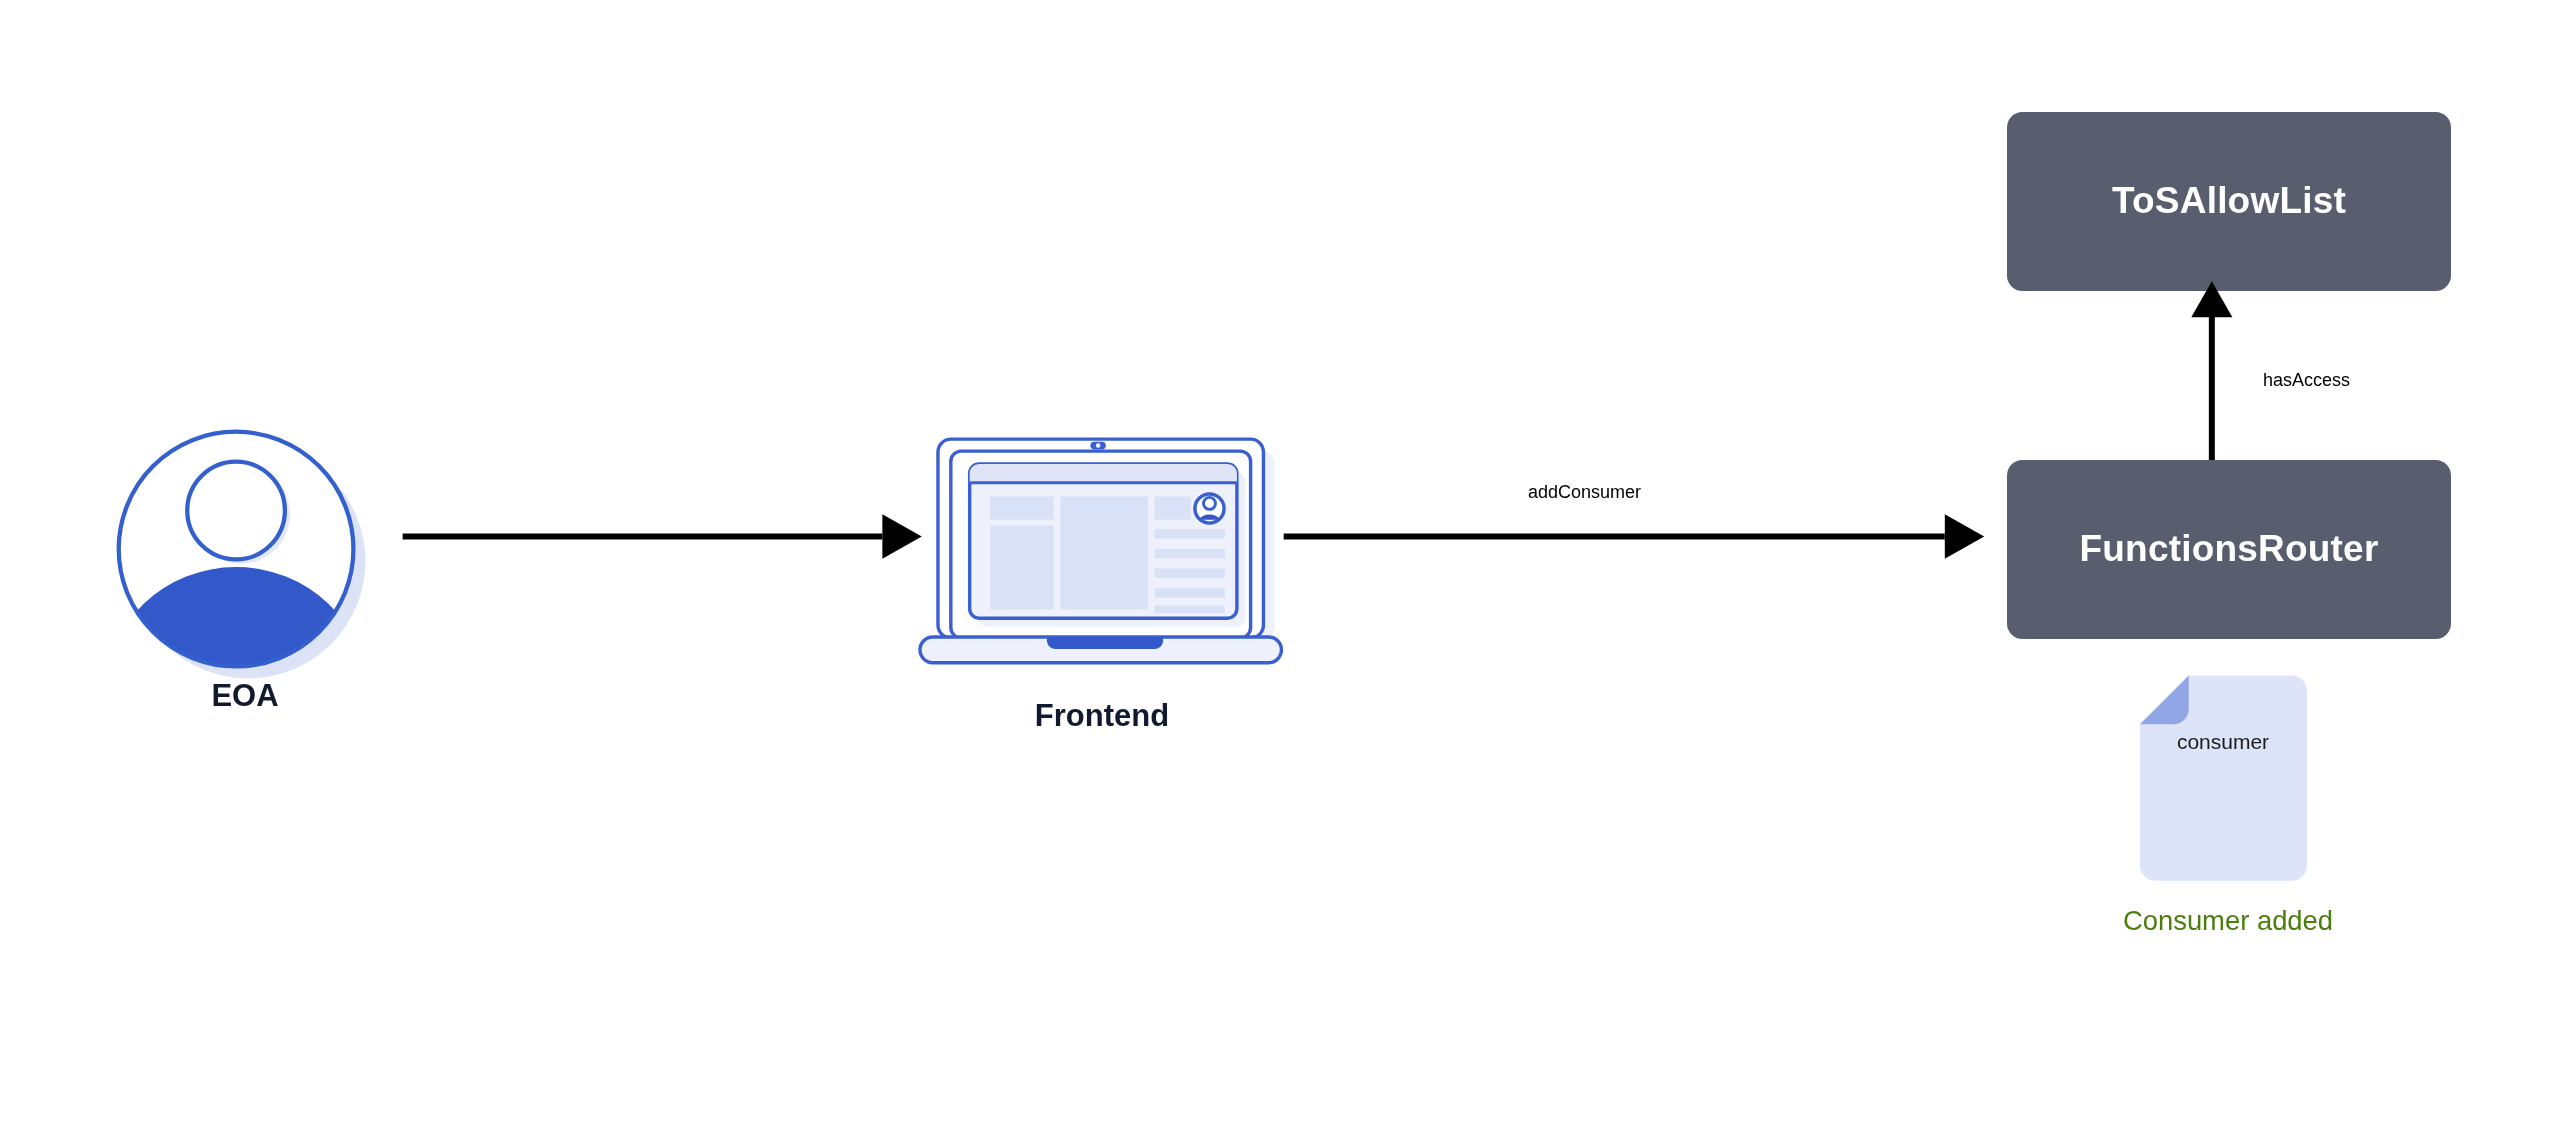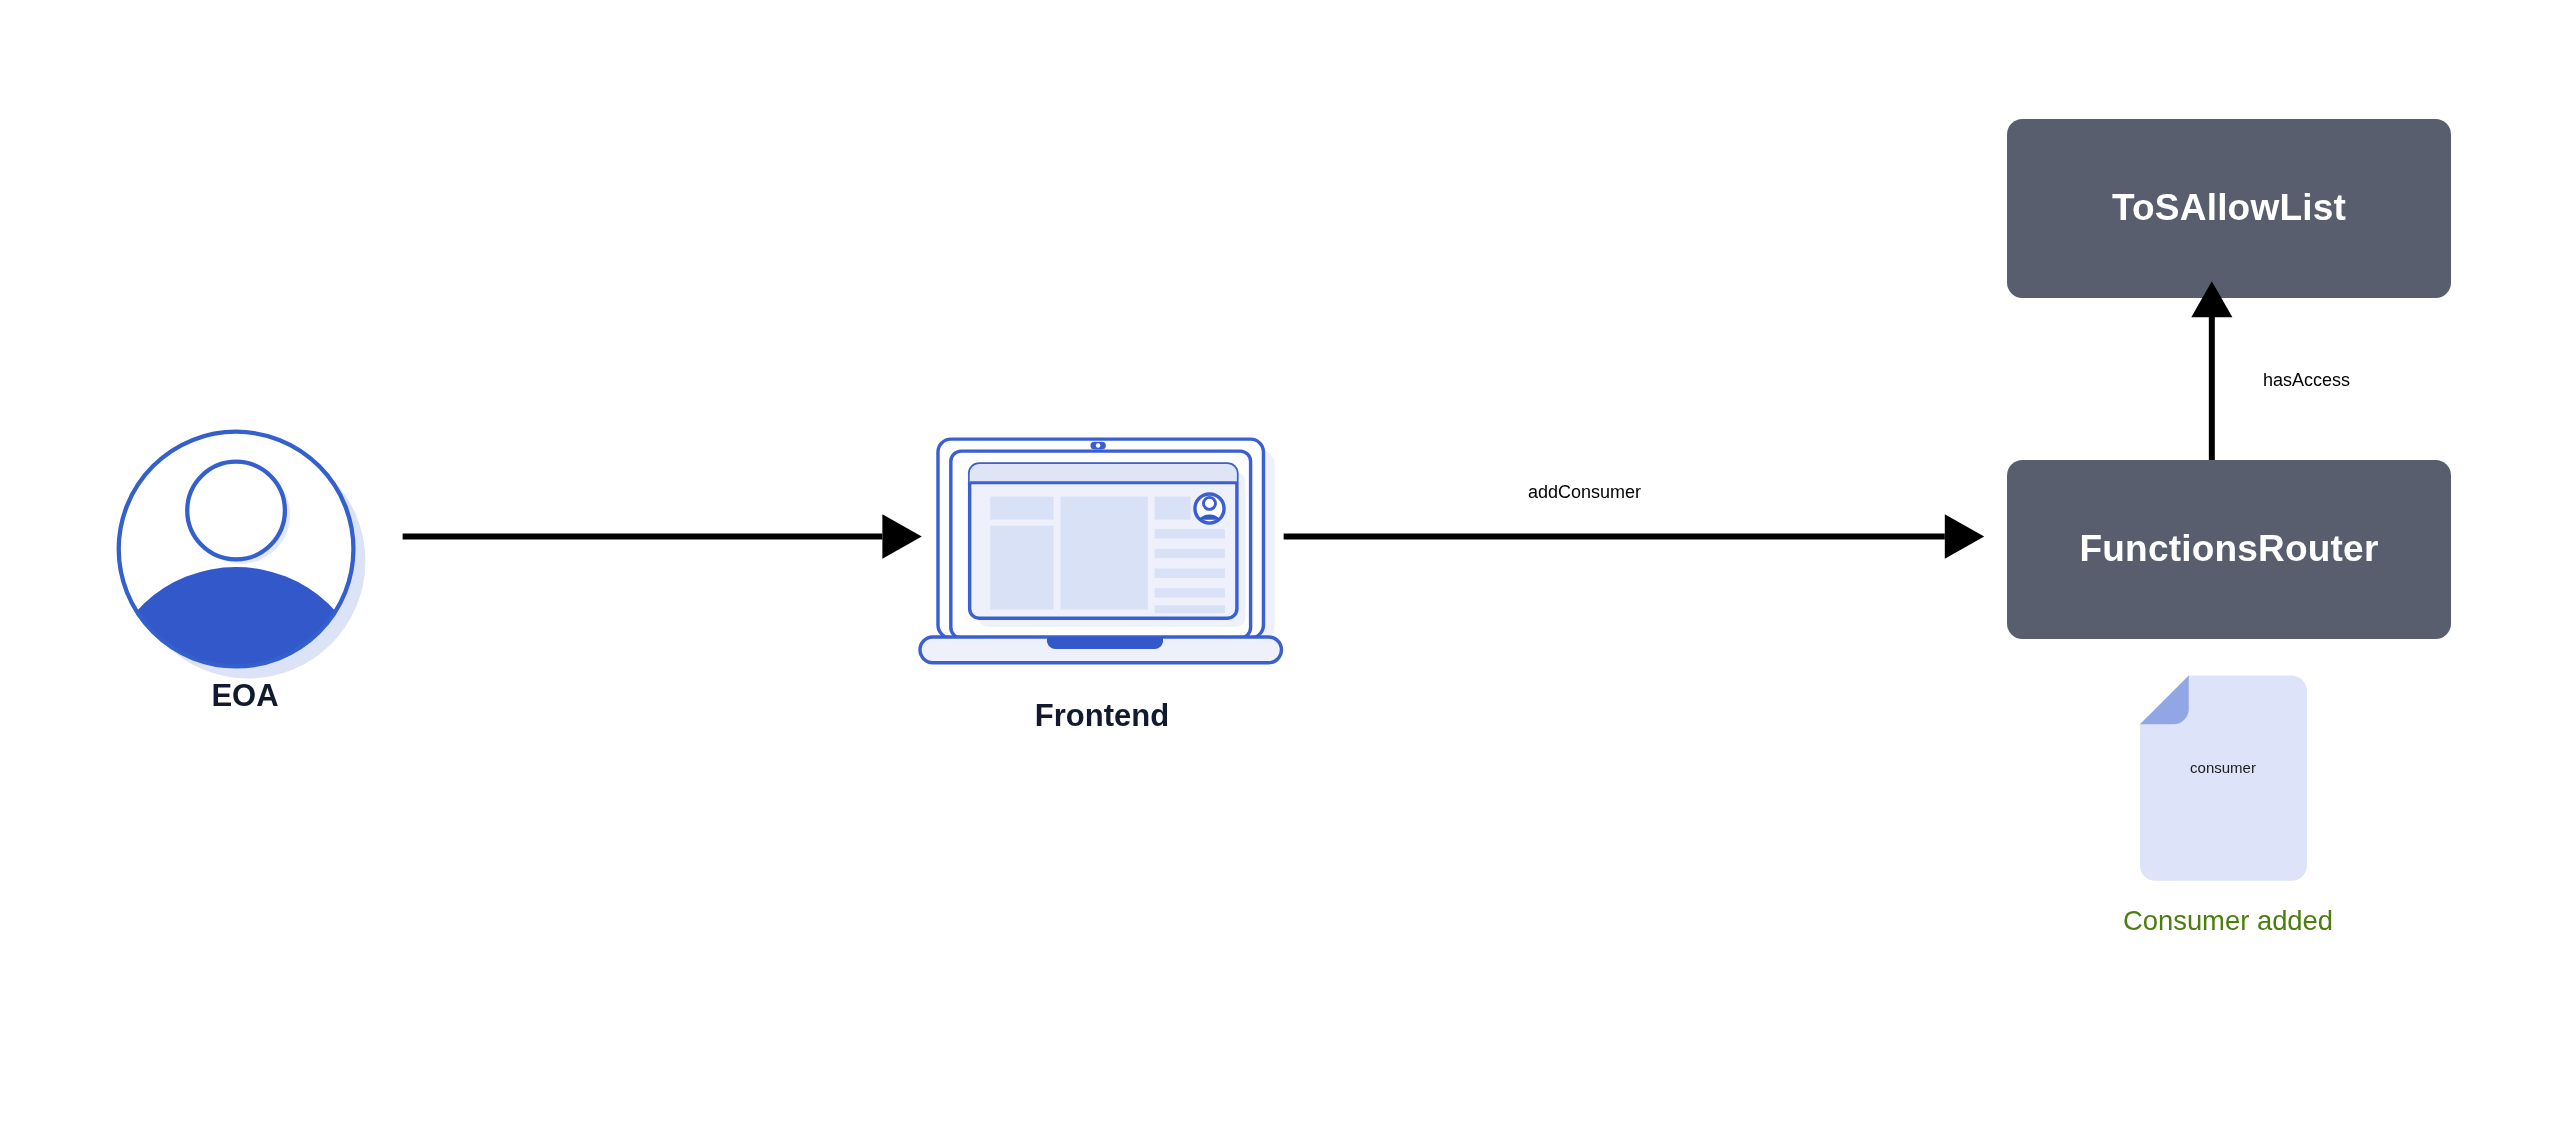--- a/index.html
+++ b/index.html
@@ -33,21 +33,21 @@
     color: #ffffff;
     font-size: 37px;
     font-weight: 700;
     letter-spacing: 0.2px;
     line-height: 1.1;
     text-align: center;
     white-space: nowrap;
   }
   #box-tosallowlist {
     left: 2007px;
-    top: 119px;
+    top: 112px;
     width: 444px;
     height: 179px;
   }
   #box-functionsrouter {
     left: 2007px;
     top: 460px;
     width: 444px;
     height: 179px;
   }
 
@@ -129,24 +129,24 @@
   #doc-consumer {
     position: absolute;
     left: 2133px;
     top: 672px;
     width: 180px;
     height: 214px;
   }
   #doc-consumer-text {
     position: absolute;
     left: 2133px;
-    top: 759px;
+    top: 730px;
     width: 180px;
     text-align: center;
-    font-size: 15px;
+    font-size: 21px;
     color: #1c1c1c;
     white-space: nowrap;
   }
 </style>
 </head>
 <body>
 
 <div id="canvas">
 
   <svg id="avatar-eoa" viewBox="0 0 300 300" aria-hidden="true">

